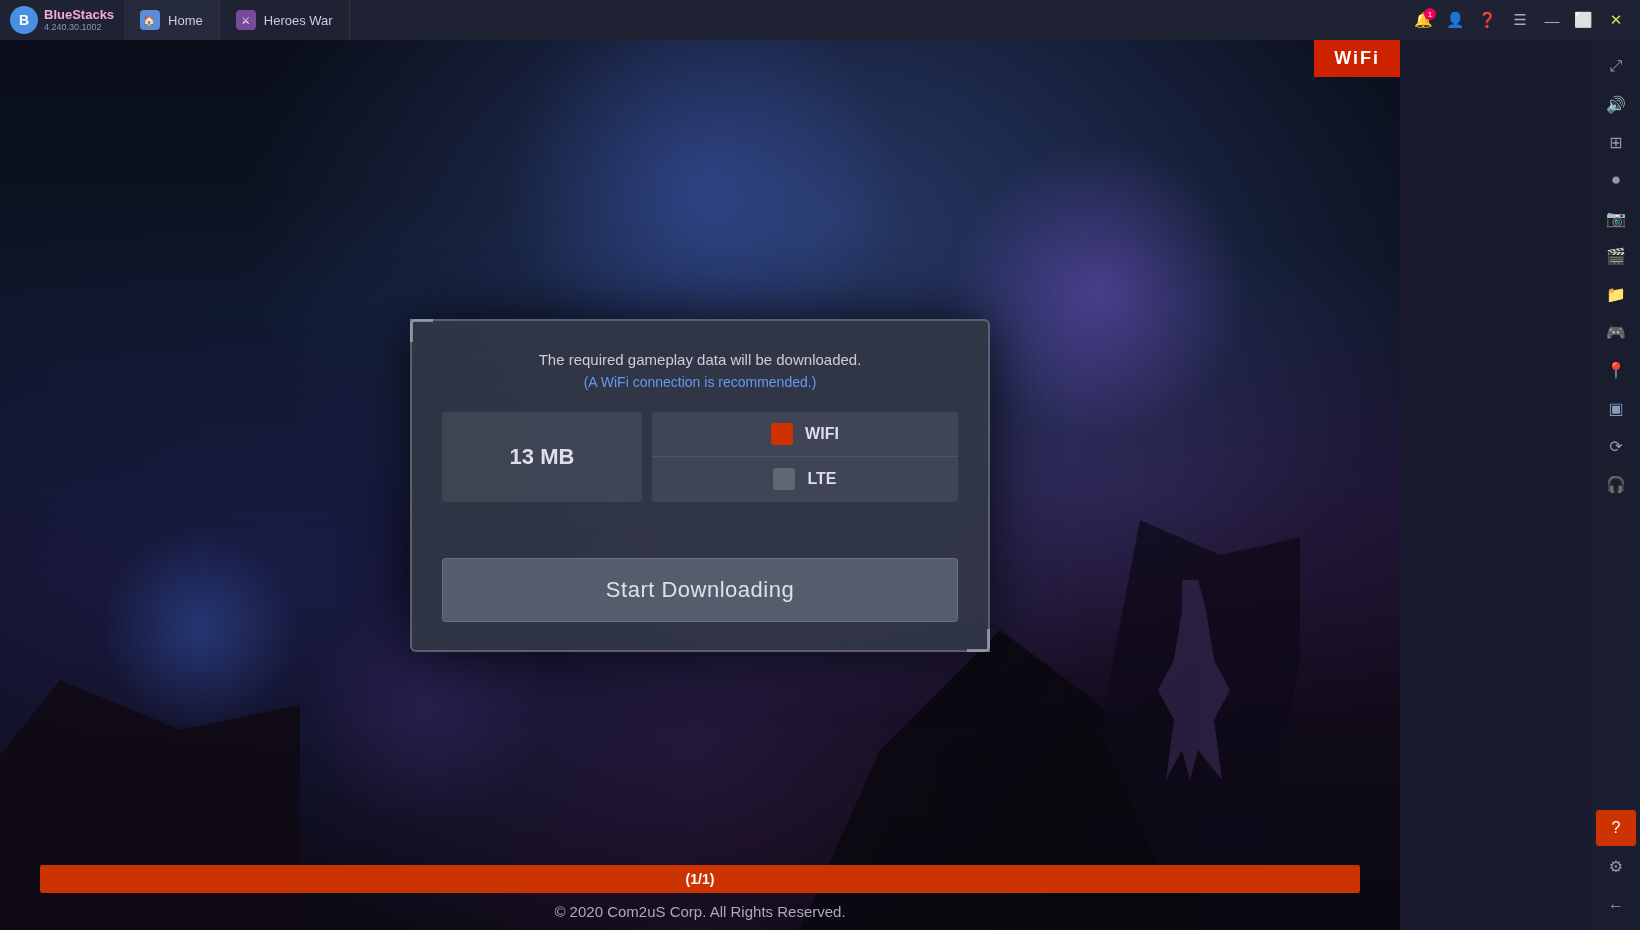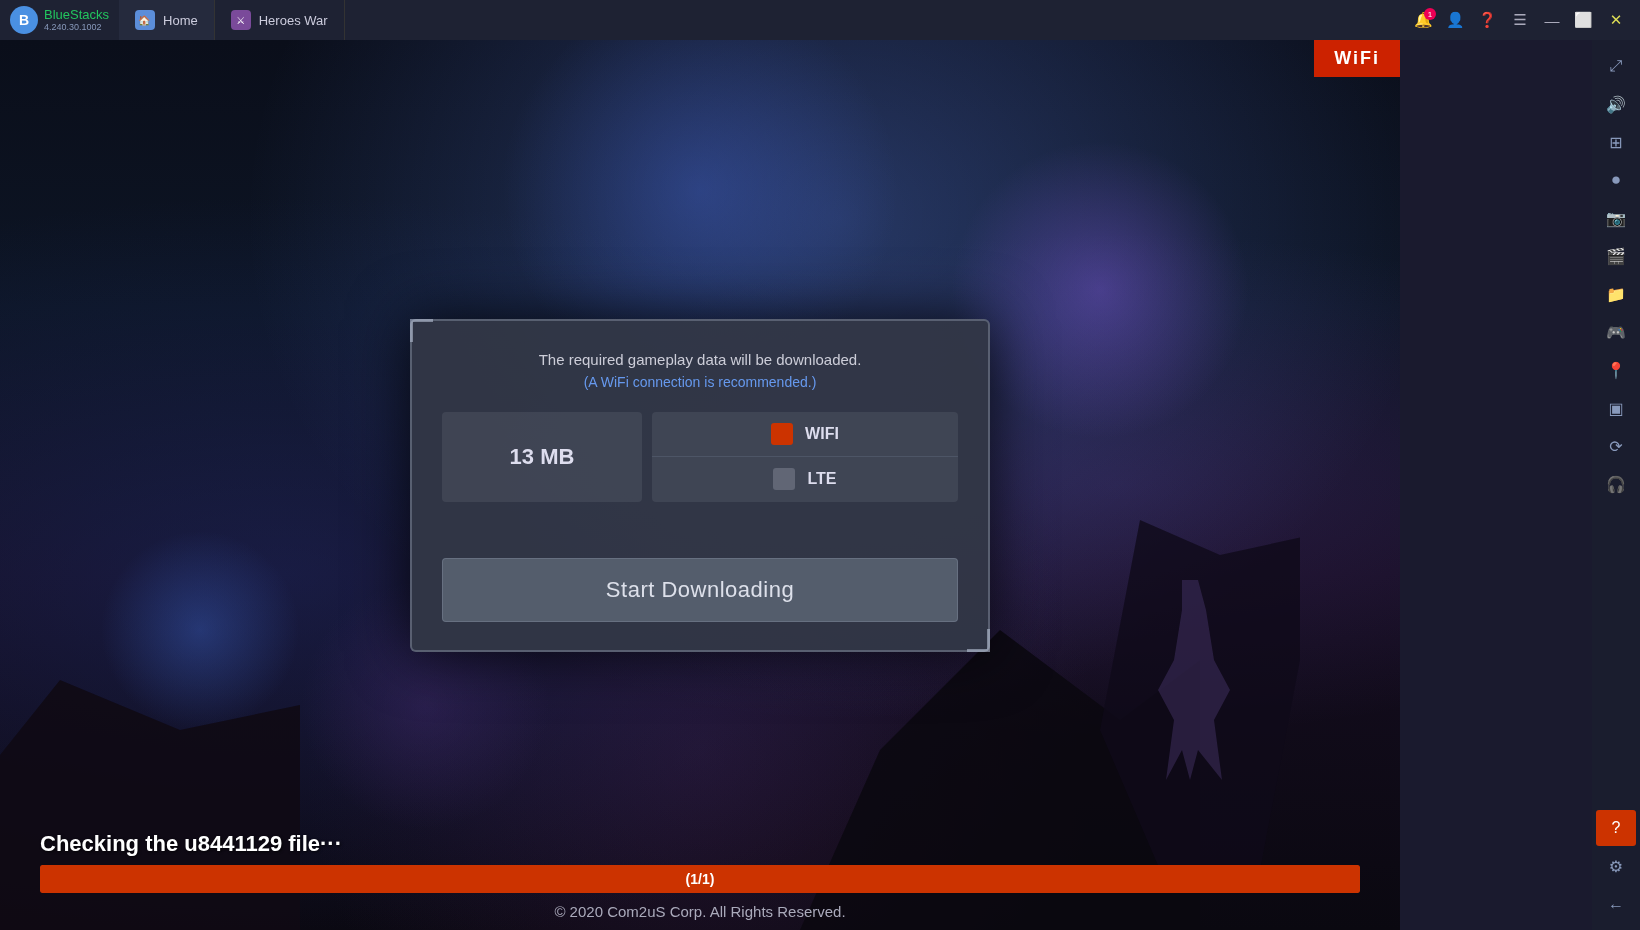--- a/index.html
+++ b/index.html
@@ -333,21 +333,21 @@
     }
     .sidebar-spacer { flex: 1; }
   </style>
 </head>
 <body>
 
 <div id="titlebar">
   <div id="bs-logo">
     <div class="bs-icon-circle">B</div>
     <div>
-      <div style="color:#22c55e;font-size:13px;font-weight:normal;">BlueStacks</div>
+      <div style="color:#f9a8d4;font-size:13px;font-weight:bold;">BlueStacks</div>
       <div class="bs-version">4.240.30.1002</div>
     </div>
   </div>
 
   <div class="tab">
     <div class="tab-icon">🏠</div>
     <span>Home</span>
   </div>
 
   <div class="tab active">
@@ -406,21 +406,20 @@
             <span>LTE</span>
           </div>
         </div>
       </div>
 
       <button class="start-btn">Start Downloading</button>
     </div>
   </div>
 
   <div id="bottom-bar">
-    <div id="checking-text">Checking the u8441129 file···</div>
     <div id="progress-bar-container">
       <div id="progress-bar-fill"></div>
       <div id="progress-label">(1/1)</div>
     </div>
     <div id="copyright">© 2020 Com2uS Corp. All Rights Reserved.</div>
   </div>
 </div>
 
 <div id="right-sidebar">
   <div class="sidebar-icon">⤢</div>

